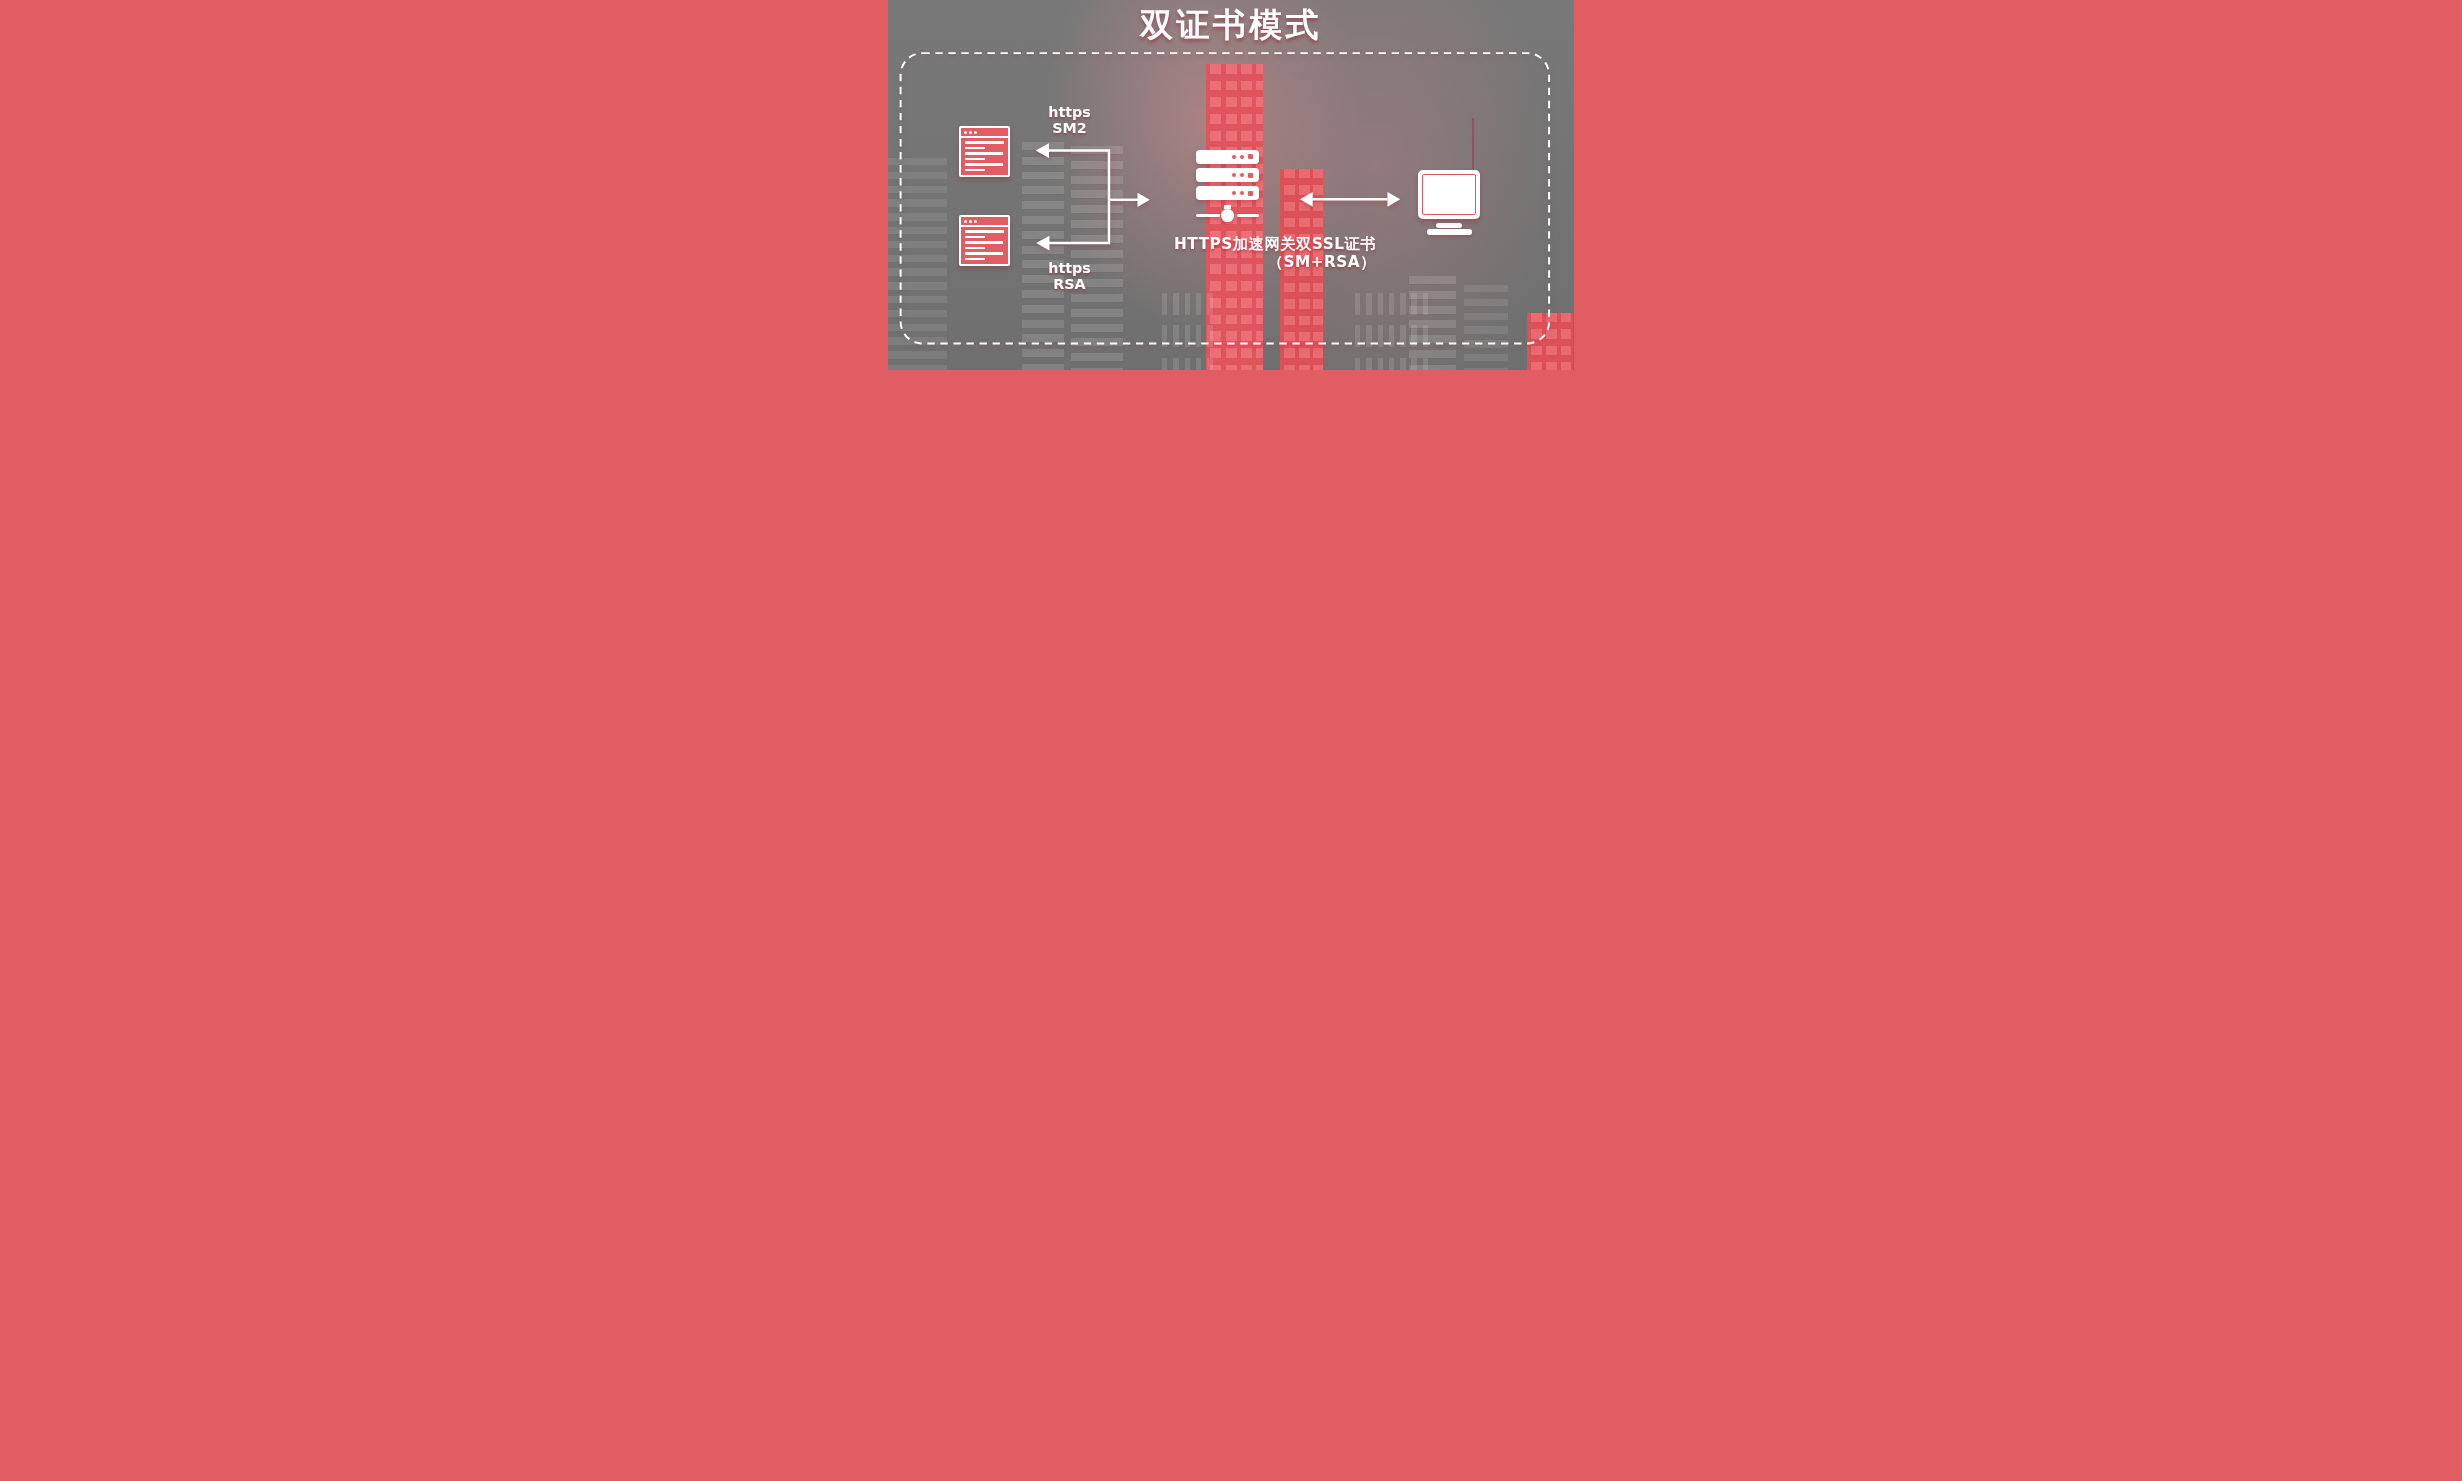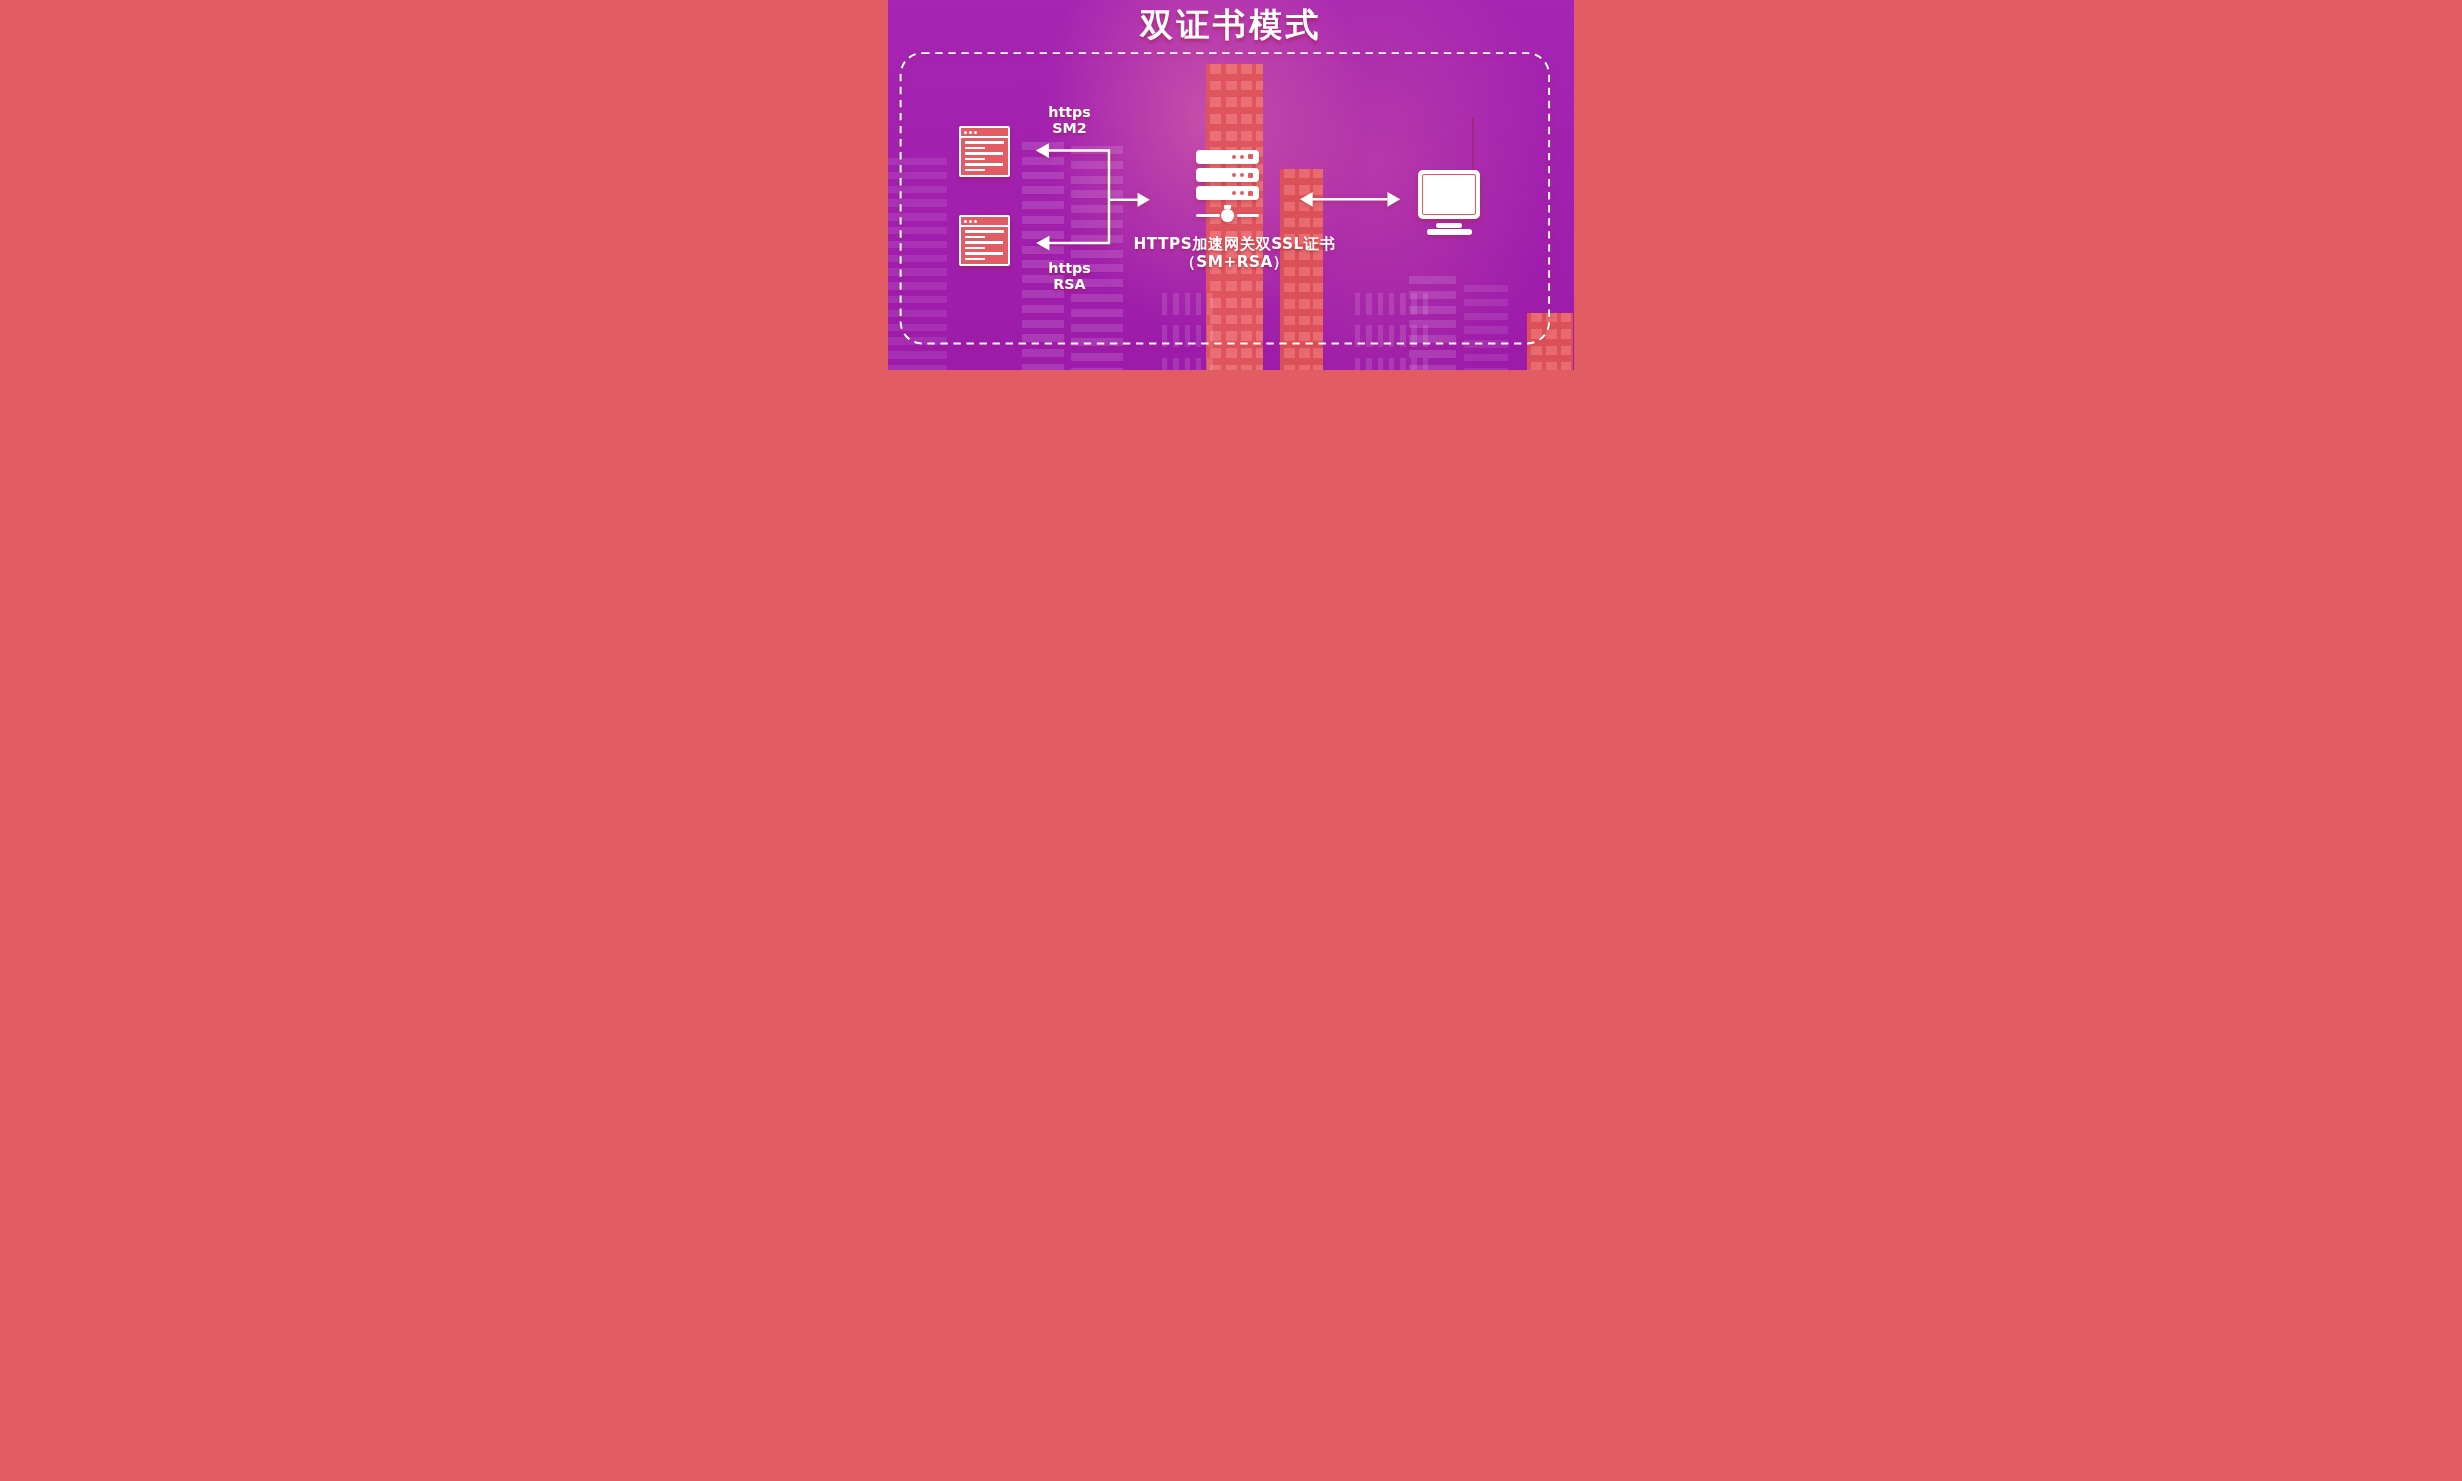--- a/index.html
+++ b/index.html
@@ -1,18 +1,18 @@
 <!DOCTYPE html>
 <html style="font-size:7.9px"><head>
 <meta charset="utf-8">
 <style>
   html,body{margin:0;padding:0;background:#e25c63;}
   .stage{
     position:relative;width:686px;height:370px;margin:0 auto;overflow:hidden;
-    background:#a21caf;
+    background:#737373;
     font-family:"DejaVu Sans","Liberation Sans",sans-serif;color:#fff;
   }
   
   .glow{position:absolute;inset:0;pointer-events:none;
     background:
       radial-gradient(236px 315px at 46% 32%, rgba(255,150,158,.38), rgba(255,150,158,0) 68%),
       radial-gradient(256px 345px at 71% 45%, rgba(255,140,150,.22), rgba(255,140,150,0) 70%),
       linear-gradient(180deg, rgba(255,255,255,.04), rgba(0,0,0,.03));
   }
   .bld{position:absolute;}
@@ -36,21 +36,21 @@
     filter:drop-shadow(0 2px 2.5px rgba(150,25,35,.30));}
   
   .title{position:absolute;top:3px;left:0;right:0;text-align:center;z-index:4;
     font-size:33px;font-weight:800;letter-spacing:3.4px;
     text-shadow:0 2.5px 3.4px rgba(150,25,35,.45);}
   .proto{position:absolute;width:79px;text-align:center;z-index:4;
     font-size:14.3px;font-weight:bold;line-height:1.13;
     text-shadow:0 1.5px 2.5px rgba(150,25,35,.45);}
   .proto-top{left:142px;top:104px;}
   .proto-bottom{left:142px;top:260px;}
-  .gateway-label{position:absolute;left:199px;top:236px;width:295px;text-align:center;z-index:4;
+  .gateway-label{position:absolute;left:193px;top:236px;width:295px;text-align:right;z-index:4;
     font-size:15.3px;font-weight:bold;line-height:1.15;letter-spacing:0.5px;
     text-shadow:0 1.5px 2.5px rgba(150,25,35,.45);}
   
   .browser{position:absolute;left:71px;width:51px;height:51px;z-index:4;
     border:2px solid #fff;border-radius:2px;background:#e25c63;box-sizing:border-box;
     box-shadow:0 2.5px 4.4px rgba(150,25,35,.28);}
   .browser.b1{top:126px;}
   .browser.b2{top:215px;}
   .br-top{height:10.3px;border-bottom:2px solid #fff;display:flex;align-items:center;gap:2px;
     padding-left:3.4px;box-sizing:border-box;}

